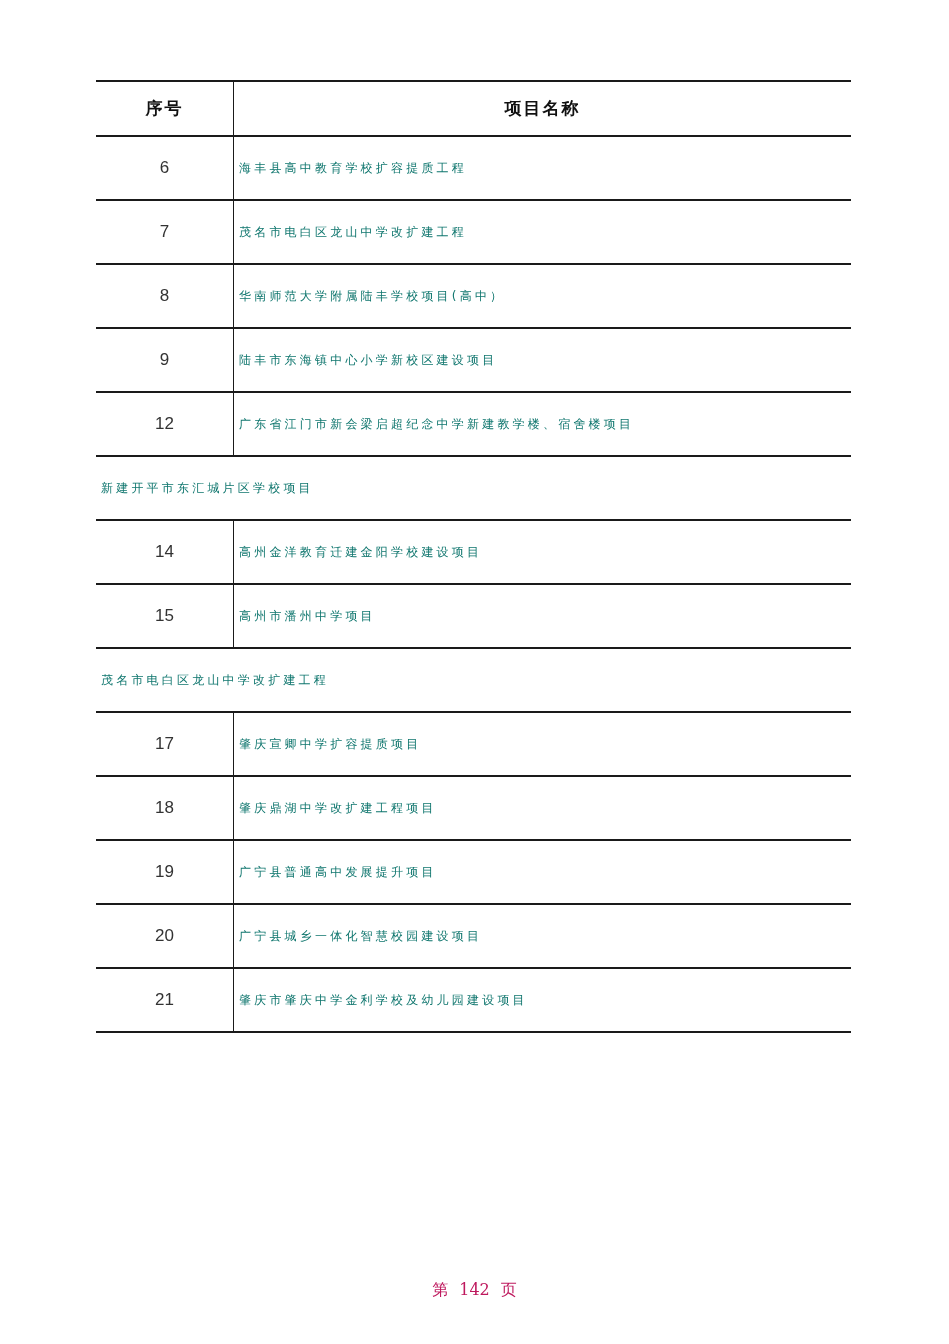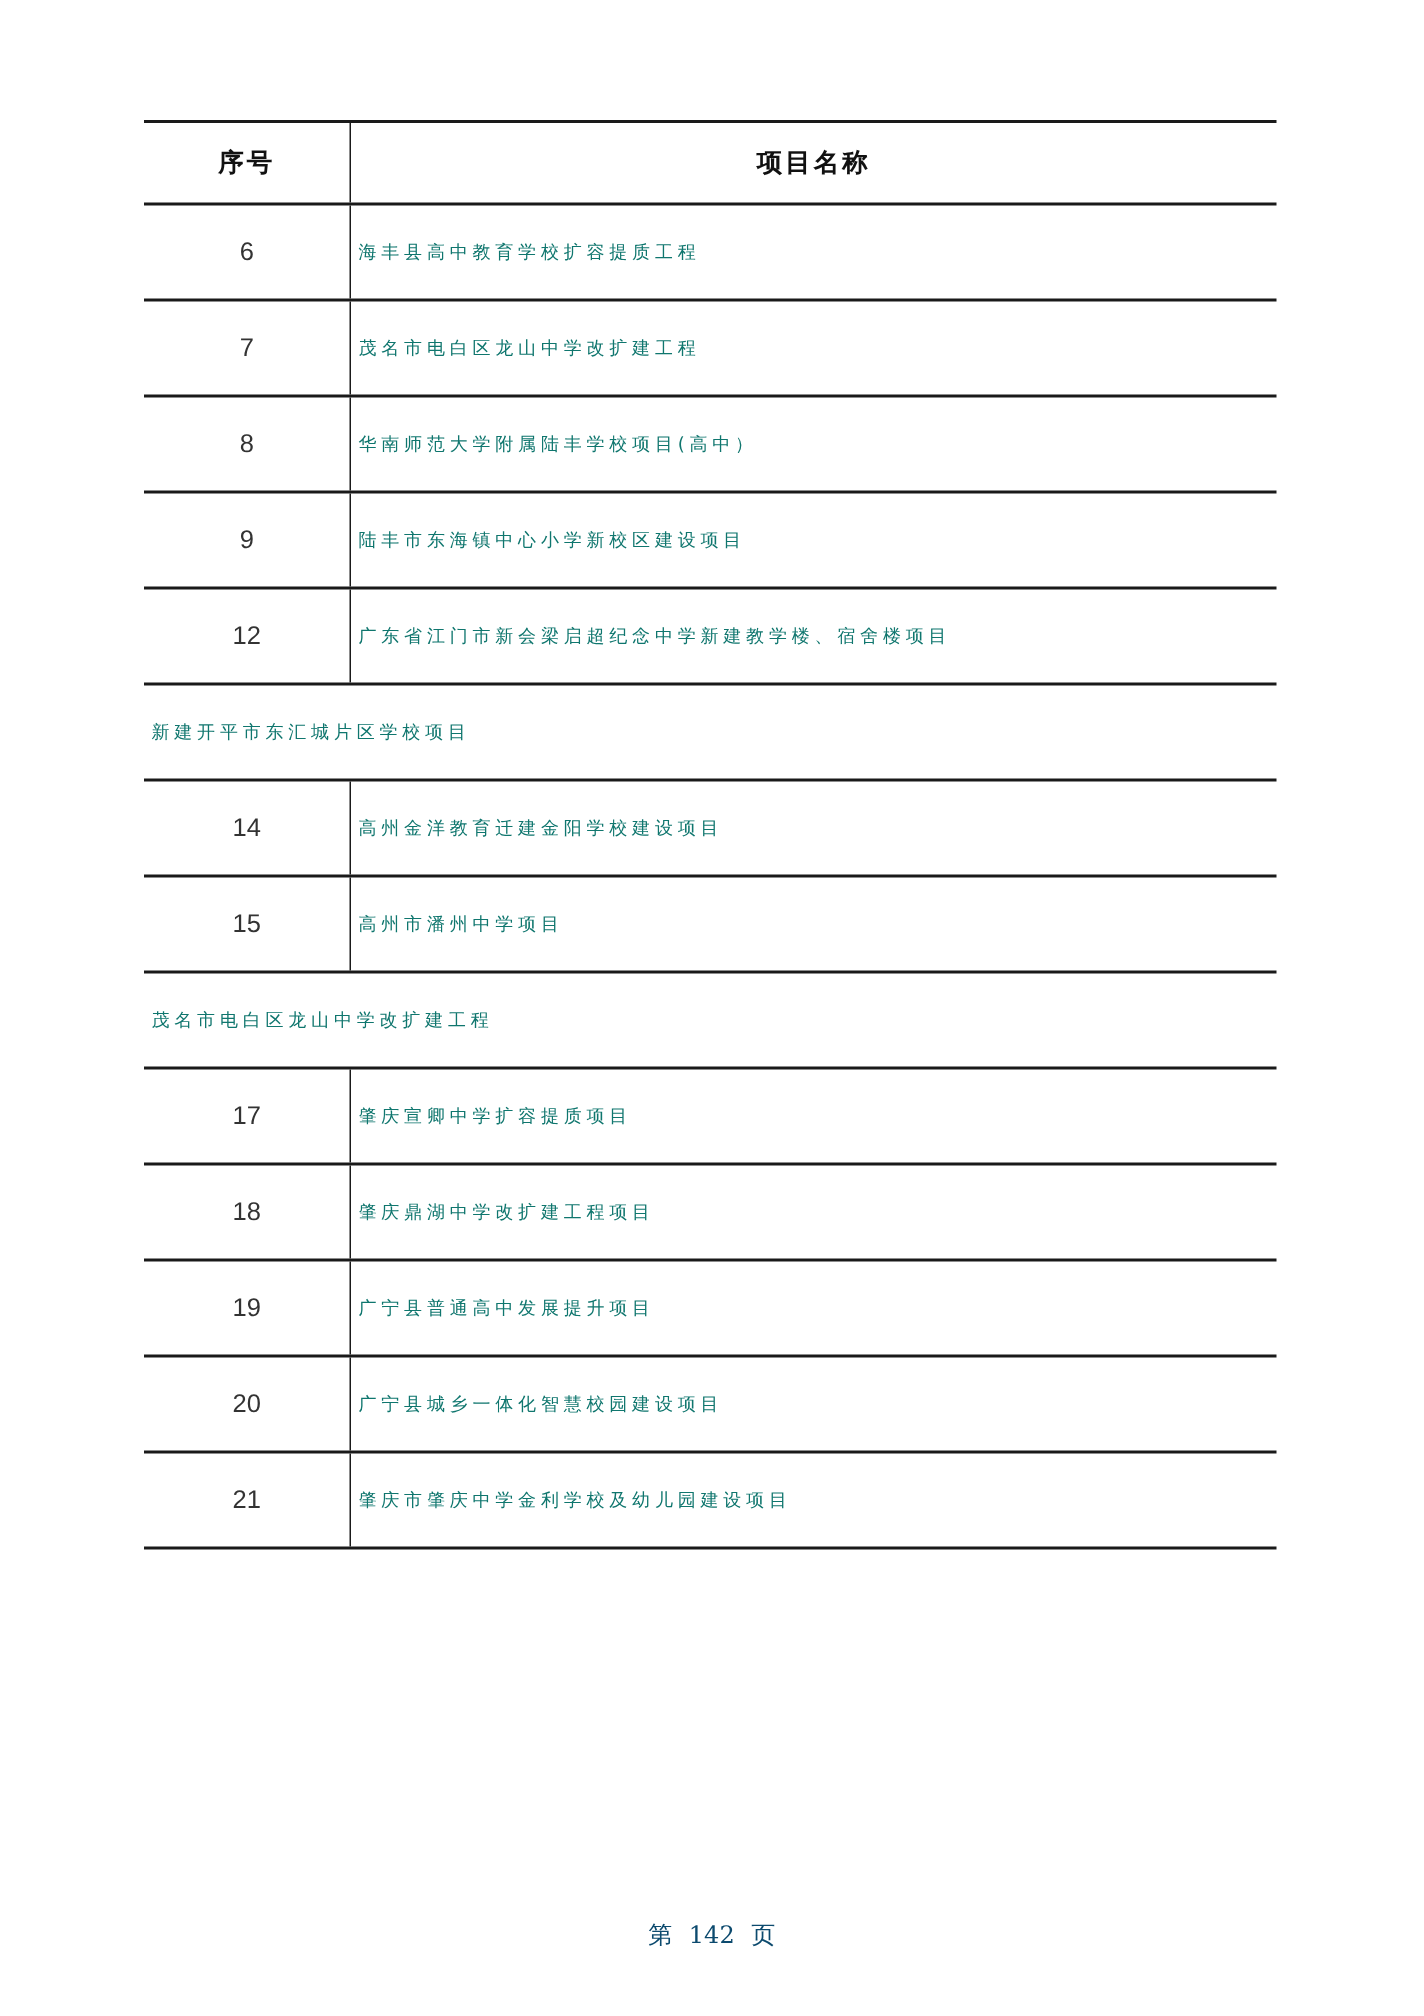--- a/index.html
+++ b/index.html
@@ -66,21 +66,21 @@
       padding-bottom: 0;
     }
     .footer {
       position: absolute;
       left: 0;
       width: 949px;
       top: 1280px;
       text-align: center;
       font-family: "DejaVu Serif", "Liberation Serif", serif;
       font-size: 16px;
-      color: #0c4a6e;
+      color: #be185d;
       word-spacing: 6px;
     }
   </style>
 </head>
 <body>
 
 <div class="table">
   <div class="row header">
     <div class="cell-num">序号</div>
     <div class="cell-name">项目名称</div>

